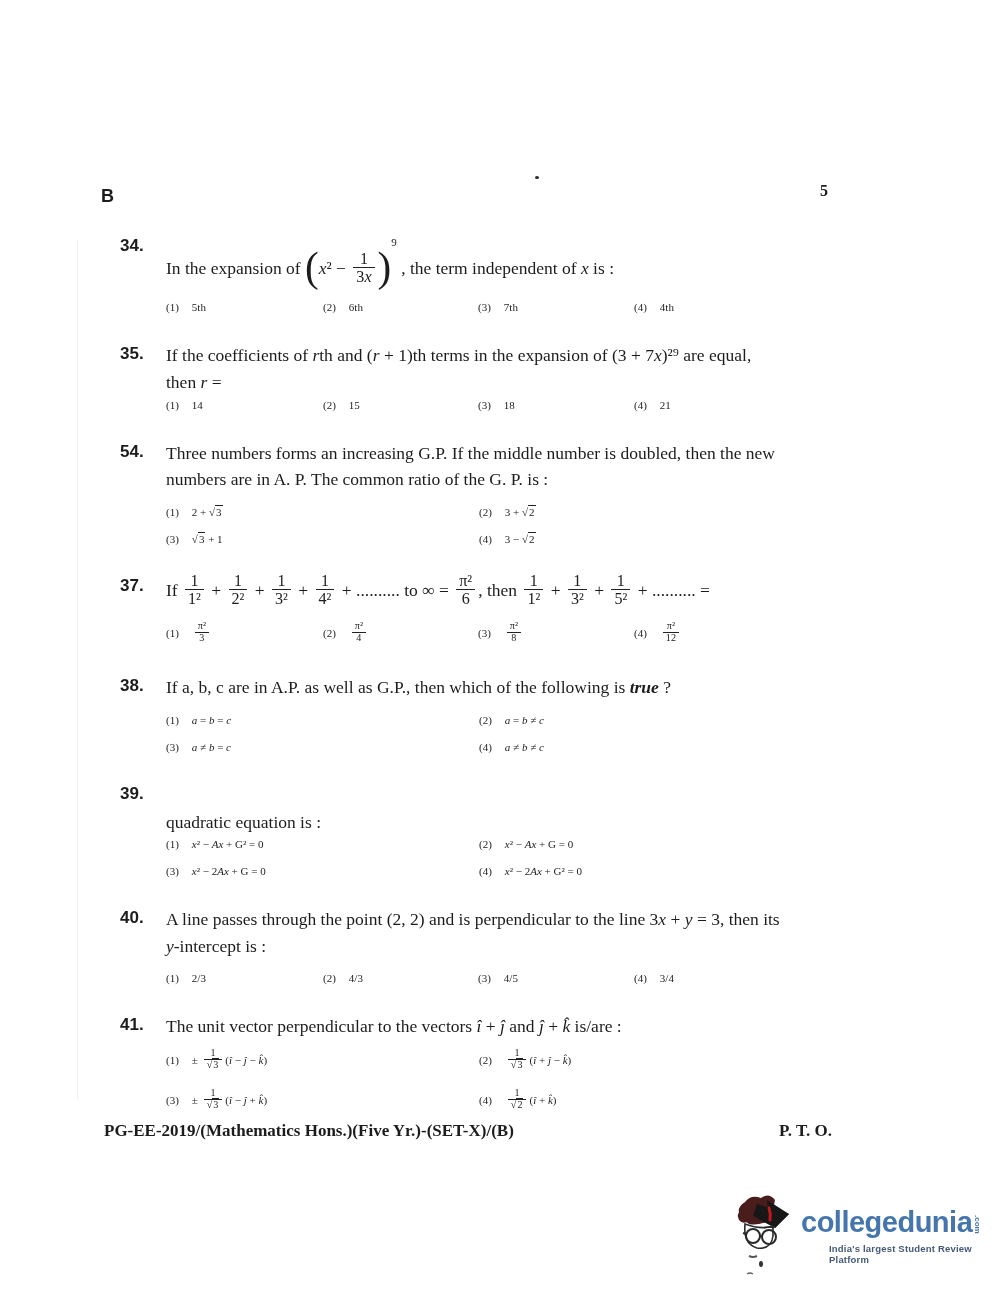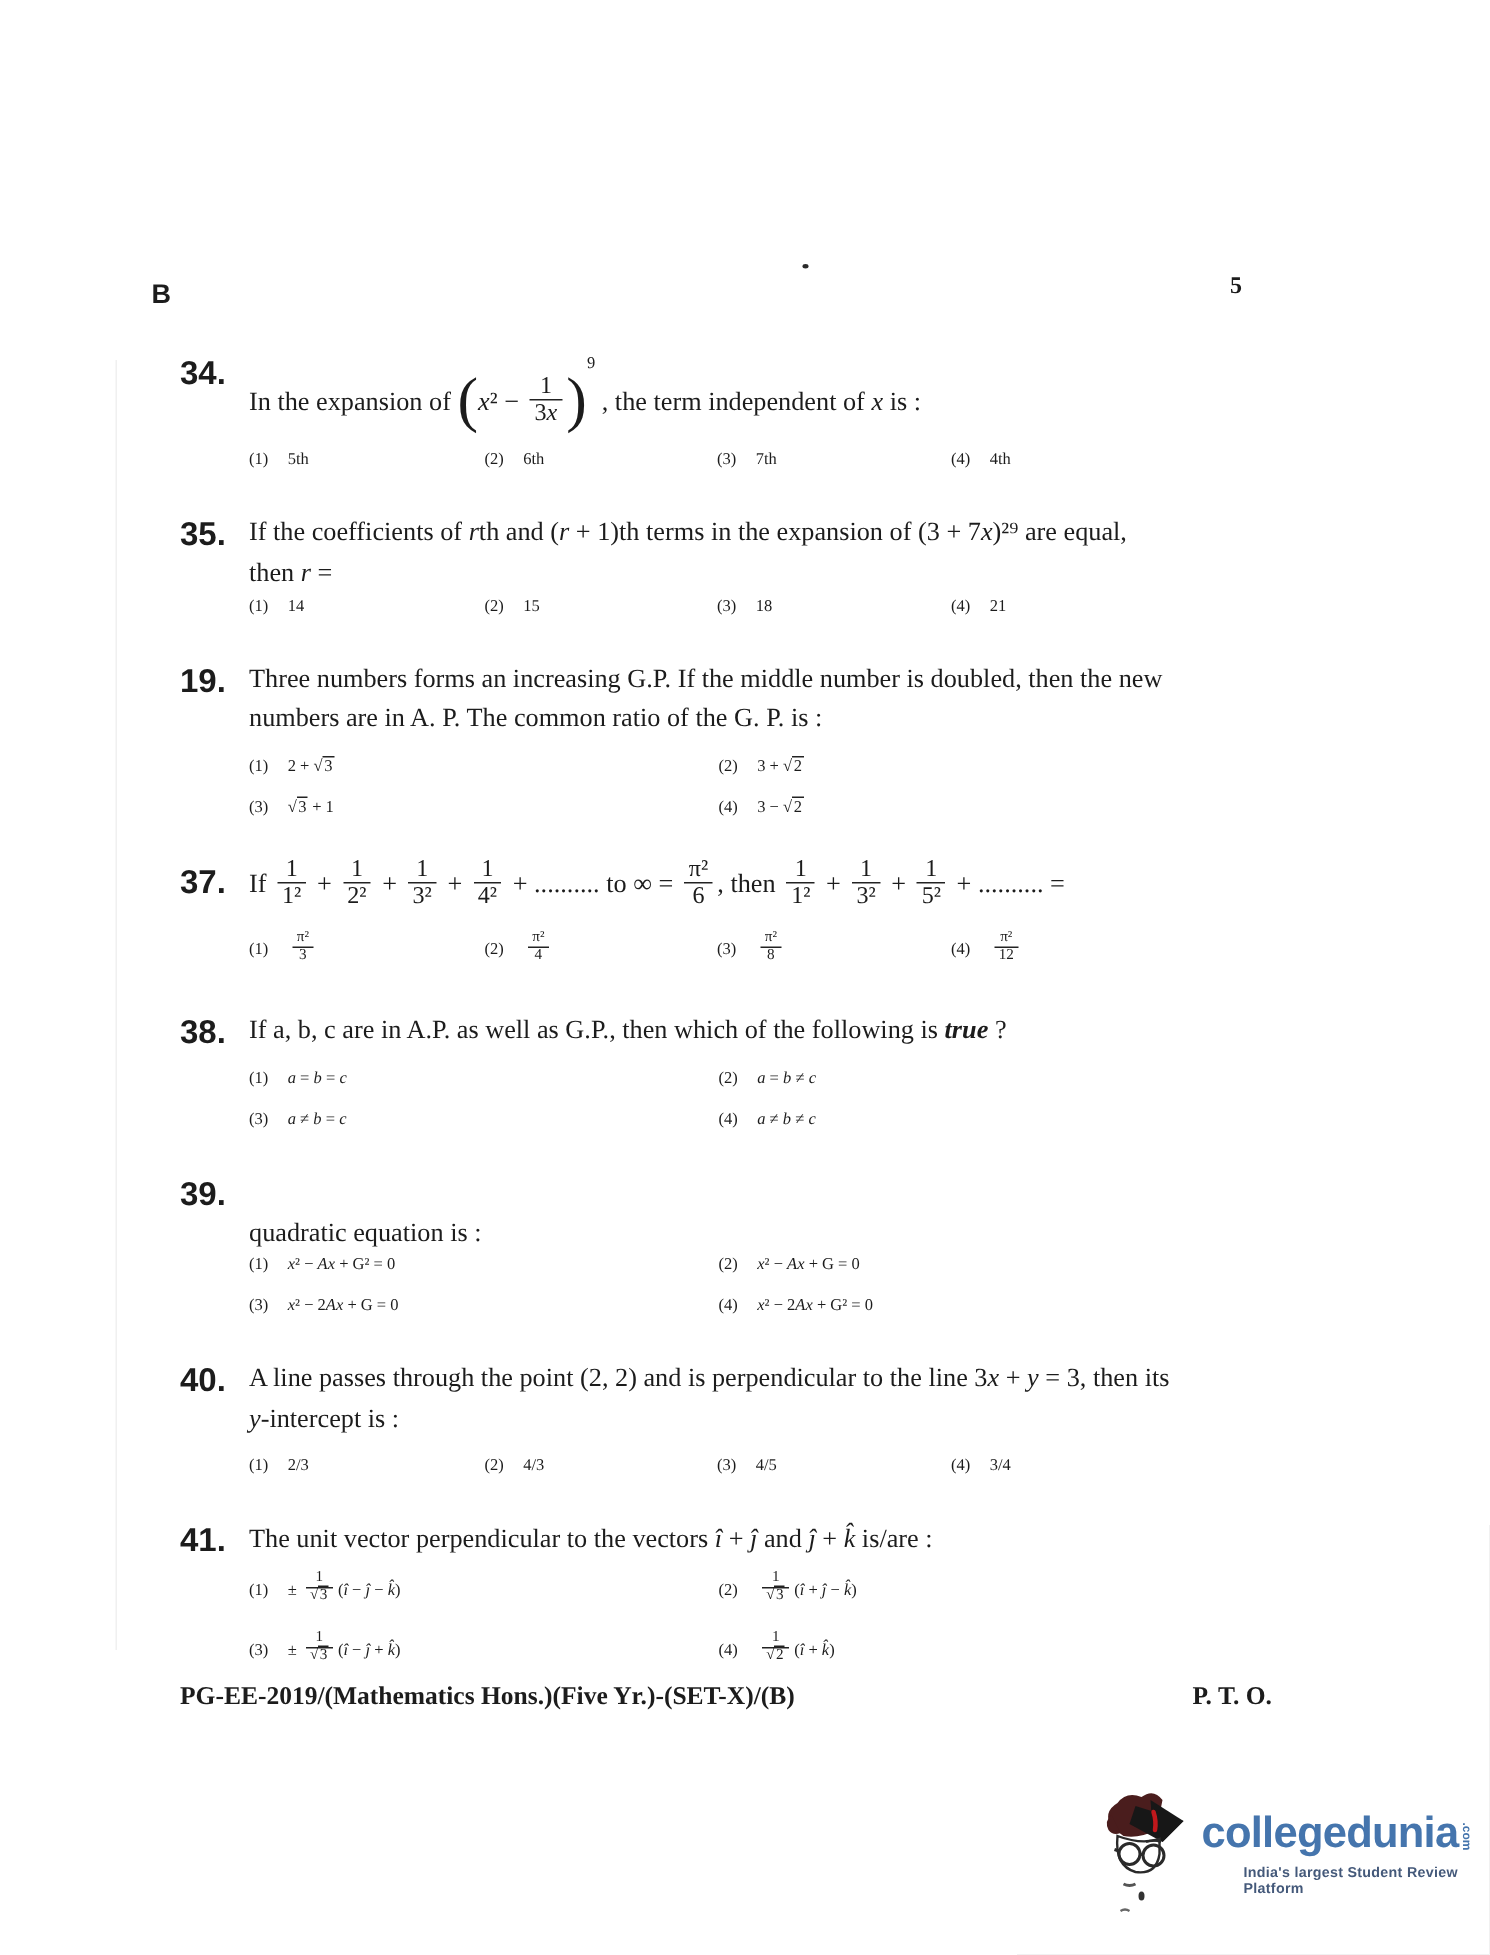--- a/index.html
+++ b/index.html
@@ -15,42 +15,42 @@
   }
   .page-num{position:absolute;left:820px;top:182px;font-size:16px;font-weight:bold;}
   .speck{position:absolute;left:535px;top:176px;width:4px;height:3px;background:#2a2a2a;border-radius:50%;}
   .scanline{position:absolute;left:77px;top:240px;width:1px;height:860px;background:rgba(110,110,110,.10);}
 
   #qarea{position:absolute;left:120px;top:234px;width:772px;}
   .question{display:flex;margin-bottom:29px;}
   .qnum{
     flex:none;width:46px;
     font-family:"Liberation Sans","DejaVu Sans",sans-serif;
-    font-weight:bold;font-size:22px;padding-top:2px;
+    font-weight:bold;font-size:17px;padding-top:2px;
   }
   .qbody{flex:1;}
   .qstem{font-size:17.5px;line-height:1.52;}
   .opts{display:grid;margin-top:13px;row-gap:15px;font-size:11px;align-items:center;}
   .opts.cols4{grid-template-columns:157px 155px 156px 1fr;}
   .opts.cols2{grid-template-columns:313px 1fr;}
   .opts.dense{margin-top:3px;row-gap:15px;}
   .opts.tall{row-gap:17px;margin-top:10px;}
   .opt{white-space:nowrap;}
   .olab{margin-right:13px;}
 
   i{font-style:italic;}
   .frac{display:inline-block;text-align:center;vertical-align:middle;line-height:1.08;font-size:.92em;margin:0 3px;position:relative;top:-2px;}
   .fn{display:block;padding:0 3px;border-bottom:1.4px solid #222;}
   .fd{display:block;padding:0 3px;}
   .bigp{font-size:2.35em;font-weight:300;vertical-align:middle;line-height:.9;display:inline-block;position:relative;top:-2px;}
   .bigsup{font-size:11px;vertical-align:28px;}
   .sq .rad{border-top:1.4px solid #222;padding:0 1px;}
 
   .footer{
-    position:absolute;left:120px;top:1121px;width:728px;
+    position:absolute;left:104px;top:1121px;width:728px;
     display:flex;justify-content:space-between;
     font-weight:bold;font-size:17px;
   }
   .logo{position:absolute;left:731px;top:1190px;display:flex;align-items:flex-start;}
   .mascot{flex:none;}
   .brandwrap{margin-left:6px;padding-top:18px;}
   .brandline{display:flex;align-items:center;}
   .brand{
     font-family:"Liberation Sans","DejaVu Sans",sans-serif;
     font-weight:bold;font-size:29px;letter-spacing:-.5px;line-height:1;
@@ -95,21 +95,21 @@
           <div class="qstem"><span>If the coefficients of <i>r</i>th and (<i>r</i> + 1)th terms in the expansion of (3 + 7<i>x</i>)²⁹ are equal,</span><br><span>then <i>r</i> =</span></div>
           <div class="opts cols4 dense">
             <span class="opt"><span class="olab">(1)</span><span class="obody"><span>14</span></span></span>
             <span class="opt"><span class="olab">(2)</span><span class="obody"><span>15</span></span></span>
             <span class="opt"><span class="olab">(3)</span><span class="obody"><span>18</span></span></span>
             <span class="opt"><span class="olab">(4)</span><span class="obody"><span>21</span></span></span>
           </div>
         </div>
       </div>
       <div class="question">
-        <div class="qnum">19.</div>
+        <div class="qnum">54.</div>
         <div class="qbody">
           <div class="qstem"><span>Three numbers forms an increasing G.P. If the middle number is doubled, then the new</span><br><span>numbers are in A. P. The common ratio of the G. P. is :</span></div>
           <div class="opts cols2">
             <span class="opt"><span class="olab">(1)</span><span class="obody"><span>2 + <span class="sq">√<span class="rad">3</span></span></span></span></span>
             <span class="opt"><span class="olab">(2)</span><span class="obody"><span>3 + <span class="sq">√<span class="rad">2</span></span></span></span></span>
             <span class="opt"><span class="olab">(3)</span><span class="obody"><span><span class="sq">√<span class="rad">3</span></span> + 1</span></span></span>
             <span class="opt"><span class="olab">(4)</span><span class="obody"><span>3 − <span class="sq">√<span class="rad">2</span></span></span></span></span>
           </div>
         </div>
       </div>

